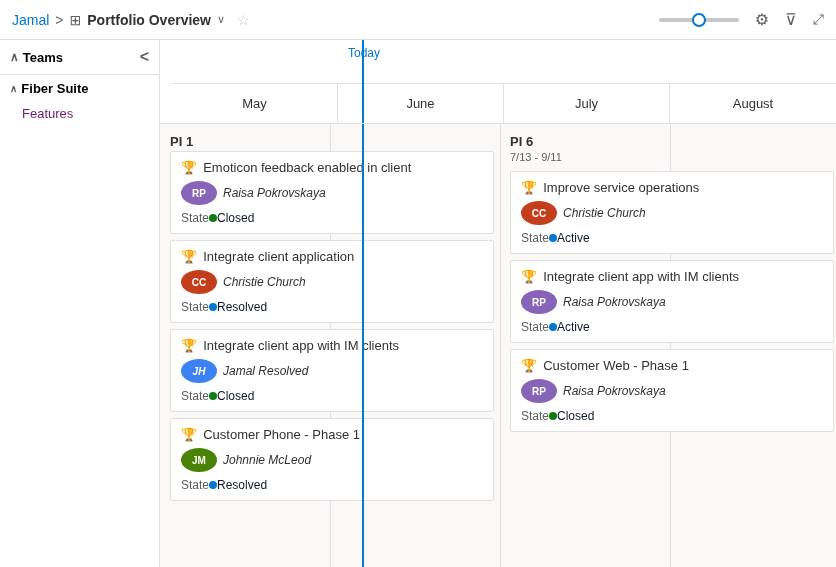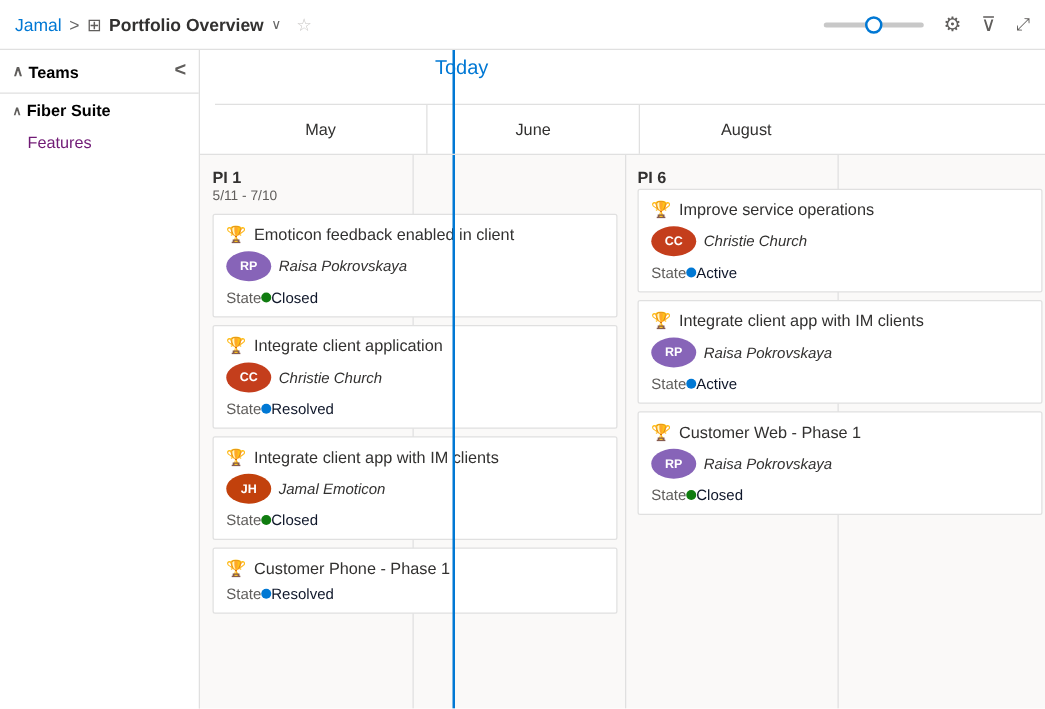--- a/index.html
+++ b/index.html
@@ -75,21 +75,21 @@
       height: 84px;
       border-bottom: 1px solid #e0e0e0;
       position: relative;
       background: #fff;
     }
     .today-label {
       position: absolute;
       top: 6px;
       left: 188px;
       color: #0078d4;
-      font-size: 16px;
+      font-size: 12px;
       font-weight: 500;
     }
     .today-line {
       position: absolute;
       left: 202px;
       top: 0;
       bottom: 0;
       width: 2px;
       background: #0078d4;
       z-index: 10;
@@ -249,41 +249,43 @@
     <div class="timeline-header">
       <span class="today-label">Today</span>
       <div class="today-line"></div>
       <div class="month-headers">
         <div class="month-col" style="width:170px;">
             <span>May</span>
           </div>
         <div class="month-col" style="width:170px;">
             <span>June</span>
           </div>
+        <div class="month-col" style="width:170px;">
+            <span>July</span>
+          </div>
         <div class="month-col" style="width:170px;border-right:none;">
             <span>August</span>
           </div>
       </div>
     </div>
 
     <div class="gantt-body">
 
       <div class="gantt-grid">
         <div class="grid-line" style="left:170px;"></div>
         <div class="grid-line" style="left:340px;"></div>
         <div class="grid-line" style="left:510px;"></div>
 
         <div style="position:absolute;left:202px;top:0;bottom:0;width:2px;background:#0078d4;z-index:5;"></div>
       </div>
 
       <div class="pi-container">
 
         <div class="pi-block" style="width:340px;min-width:340px;padding:10px 6px 10px 10px;position:relative;z-index:1;">
           <div class="pi-title">PI 1</div>
-          <div class="pi-dates">5/11 - 7/10</div>
 
           <div class="feature-card">
             <div class="feature-card-title">
               <span class="trophy-icon">🏆</span>
               <span>Emoticon feedback enabled in client</span>
             </div>
             <div class="feature-assignee">
               <div class="avatar" style="background:#8764b8;">RP</div>
               <span class="assignee-name">Raisa Pokrovskaya</span>
             </div>
@@ -309,45 +311,50 @@
               <span class="state-text">Resolved</span>
             </div>
           </div>
 
           <div class="feature-card">
             <div class="feature-card-title">
               <span class="trophy-icon">🏆</span>
               <span>Integrate client app with IM clients</span>
             </div>
             <div class="feature-assignee">
-              <div class="avatar" style="background:#c2410c;">JH</div>
-              <span class="assignee-name">Jamal Emoticon</span>
+              <div class="avatar" style="background:#3b82f6;font-style:italic;">JH</div>
+              <span class="assignee-name">Jamal Resolved</span>
             </div>
             <div class="feature-state">
               <span class="state-label">State</span>
               <span class="state-dot closed"></span>
               <span class="state-text">Closed</span>
             </div>
           </div>
 
           <div class="feature-card">
             <div class="feature-card-title">
               <span class="trophy-icon">🏆</span>
               <span>Customer Phone - Phase 1</span>
             </div>
+            <div class="feature-assignee">
+              <div class="avatar" style="background:#498205;">JM</div>
+              <span class="assignee-name">Johnnie McLeod</span>
+            </div>
             <div class="feature-state">
               <span class="state-label">State</span>
               <span class="state-dot resolved"></span>
               <span class="state-text">Resolved</span>
             </div>
           </div>
         </div>
 
         <div class="pi-block" style="width:340px;min-width:340px;padding:10px 6px 10px 10px;position:relative;z-index:1;">
           <div class="pi-title">PI 6</div>
+          <div class="pi-dates">7/13 - 9/11</div>
 
           <div class="feature-card">
             <div class="feature-card-title">
               <span class="trophy-icon">🏆</span>
               <span>Improve service operations</span>
             </div>
             <div class="feature-assignee">
               <div class="avatar" style="background:#c43e1c;">CC</div>
               <span class="assignee-name">Christie Church</span>
             </div>

